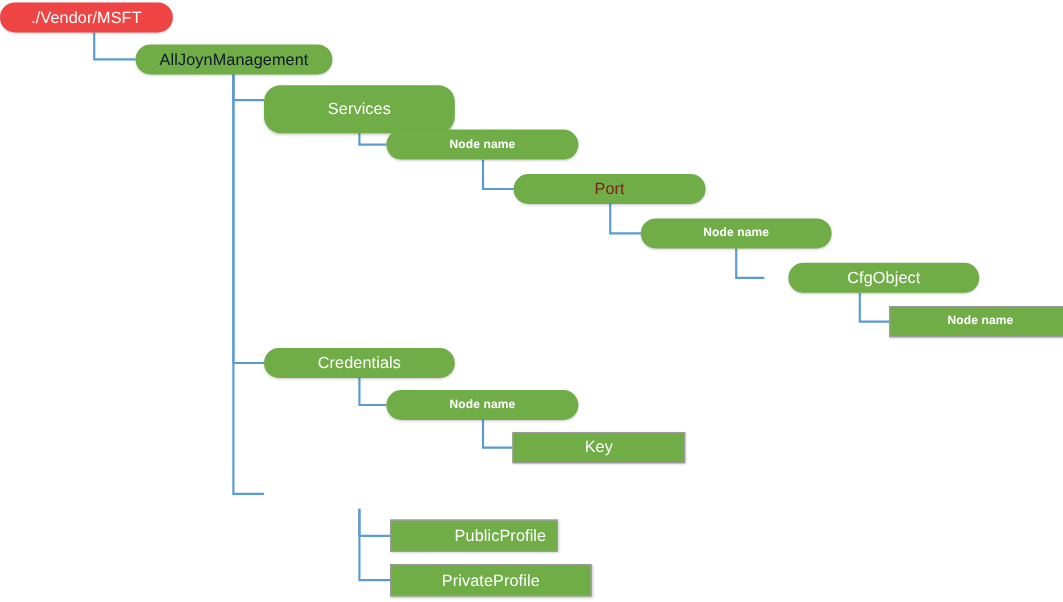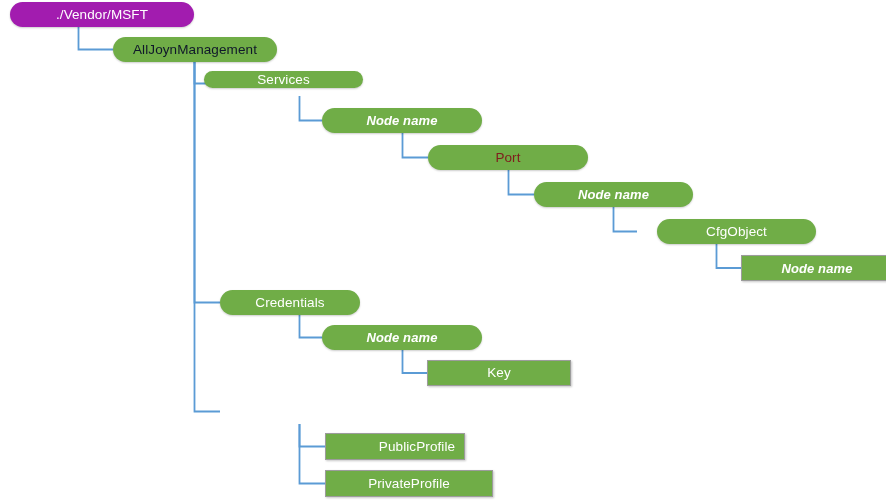--- a/index.html
+++ b/index.html
@@ -35,23 +35,22 @@
   .node.rounded{
     border-radius:14px;
     box-shadow:0 1px 2px rgba(0,0,0,0.20);
   }
   .node.square{
     border-radius:0;
     border:1px solid #9c9c9c;
     box-shadow:1px 1px 2px rgba(0,0,0,0.22);
   }
   .node.italic{
-    font-style:italic;
     font-weight:bold;
-    font-size:13px;
+    font-size:10px;
   }
 </style>
 </head>
 <body>
 
 <div id="diagram">
   <svg id="connectors" width="886" height="502" viewBox="0 0 886 502" xmlns="http://www.w3.org/2000/svg">
       <path d="M 78.5 27 L 78.5 49.5 L 113 49.5" fill="none" stroke="#5B9BD5" stroke-width="1.8" stroke-linecap="butt" stroke-linejoin="miter"></path>
       <path d="M 194.5 62 L 194.5 83.5 L 220 83.5" fill="none" stroke="#5B9BD5" stroke-width="1.8" stroke-linecap="butt" stroke-linejoin="miter"></path>
       <path d="M 194.5 62 L 194.5 302.5 L 220 302.5" fill="none" stroke="#5B9BD5" stroke-width="1.8" stroke-linecap="butt" stroke-linejoin="miter"></path>
@@ -59,26 +58,26 @@
       <path d="M 299.5 96 L 299.5 120.5 L 322 120.5" fill="none" stroke="#5B9BD5" stroke-width="1.8" stroke-linecap="butt" stroke-linejoin="miter"></path>
       <path d="M 402.5 133 L 402.5 157.5 L 428 157.5" fill="none" stroke="#5B9BD5" stroke-width="1.8" stroke-linecap="butt" stroke-linejoin="miter"></path>
       <path d="M 508.5 170 L 508.5 194.5 L 534 194.5" fill="none" stroke="#5B9BD5" stroke-width="1.8" stroke-linecap="butt" stroke-linejoin="miter"></path>
       <path d="M 613.5 207 L 613.5 231.5 L 637 231.5" fill="none" stroke="#5B9BD5" stroke-width="1.8" stroke-linecap="butt" stroke-linejoin="miter"></path>
       <path d="M 716.5 244 L 716.5 268 L 741 268" fill="none" stroke="#5B9BD5" stroke-width="1.8" stroke-linecap="butt" stroke-linejoin="miter"></path>
       <path d="M 299.5 315 L 299.5 337.5 L 322 337.5" fill="none" stroke="#5B9BD5" stroke-width="1.8" stroke-linecap="butt" stroke-linejoin="miter"></path>
       <path d="M 402.5 333 L 402.5 373 L 427 373" fill="none" stroke="#5B9BD5" stroke-width="1.8" stroke-linecap="butt" stroke-linejoin="miter"></path>
       <path d="M 299.5 424 L 299.5 446.5 L 325 446.5" fill="none" stroke="#5B9BD5" stroke-width="1.8" stroke-linecap="butt" stroke-linejoin="miter"></path>
       <path d="M 299.5 424 L 299.5 483.5 L 325 483.5" fill="none" stroke="#5B9BD5" stroke-width="1.8" stroke-linecap="butt" stroke-linejoin="miter"></path>
     </svg>
-<div class="node rounded" style="left: 10px; top: 2px; width: 184px; height: 25px; background: #a21caf; color: rgb(255, 255, 255);">./Vendor/MSFT</div>
+<div class="node rounded" style="left: 0; top: 2px; width: 144px; height: 25px; background: #ef4444; color: rgb(255, 255, 255);">./Vendor/MSFT</div>
     <div class="node rounded" style="left: 113px; top: 37px; width: 164px; height: 25px; background: rgb(112, 173, 71); color: #0f172a;">AllJoynManagement</div>
-    <div class="node rounded" style="left: 204px; top: 71px; width: 159px; height: 17px; background: rgb(112, 173, 71); color: rgb(255, 255, 255);">Services</div>
+    <div class="node rounded" style="left: 220px; top: 71px; width: 159px; height: 40px; background: rgb(112, 173, 71); color: rgb(255, 255, 255);">Services</div>
     <div class="node rounded italic" style="left: 322px; top: 108px; width: 160px; height: 25px; background: rgb(112, 173, 71); color: rgb(255, 255, 255);">Node name</div>
     <div class="node rounded" style="left: 428px; top: 145px; width: 160px; height: 25px; background: rgb(112, 173, 71); color: #7f1d1d;">Port</div>
     <div class="node rounded italic" style="left: 534px; top: 182px; width: 159px; height: 25px; background: rgb(112, 173, 71); color: rgb(255, 255, 255);">Node name</div>
     <div class="node rounded" style="left: 657px; top: 219px; width: 159px; height: 25px; background: rgb(112, 173, 71); color: rgb(255, 255, 255);">CfgObject</div>
     <div class="node square italic" style="left: 741px; top: 255px; width: 152px; height: 26px; background: rgb(112, 173, 71); color: rgb(255, 255, 255);">Node name</div>
-    <div class="node rounded" style="left: 220px; top: 290px; width: 140px; height: 25px; background: rgb(112, 173, 71); color: rgb(255, 255, 255);">Credentials</div>
+    <div class="node rounded" style="left: 220px; top: 290px; width: 159px; height: 25px; background: rgb(112, 173, 71); color: rgb(255, 255, 255);">Credentials</div>
     <div class="node rounded italic" style="left: 322px; top: 325px; width: 160px; height: 25px; background: rgb(112, 173, 71); color: rgb(255, 255, 255);">Node name</div>
     <div class="node square" style="left: 427px; top: 360px; width: 144px; height: 26px; background: rgb(112, 173, 71); color: rgb(255, 255, 255);">Key</div>
     <div class="node square" style="left: 325px; top: 433px; width: 140px; height: 27px; background: rgb(112, 173, 71); color: rgb(255, 255, 255); padding-left: 44px;">PublicProfile</div>
     <div class="node square" style="left: 325px; top: 470px; width: 168px; height: 27px; background: rgb(112, 173, 71); color: rgb(255, 255, 255);">PrivateProfile</div>
   </div>
 
 </body></html>

